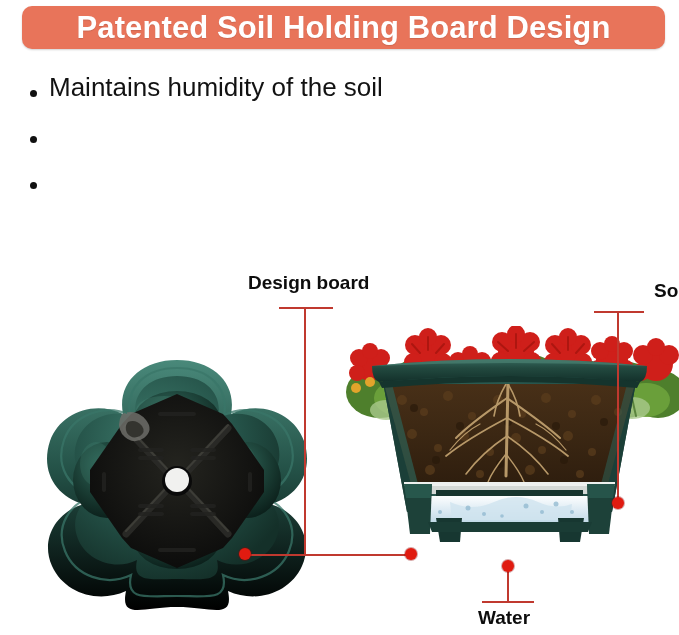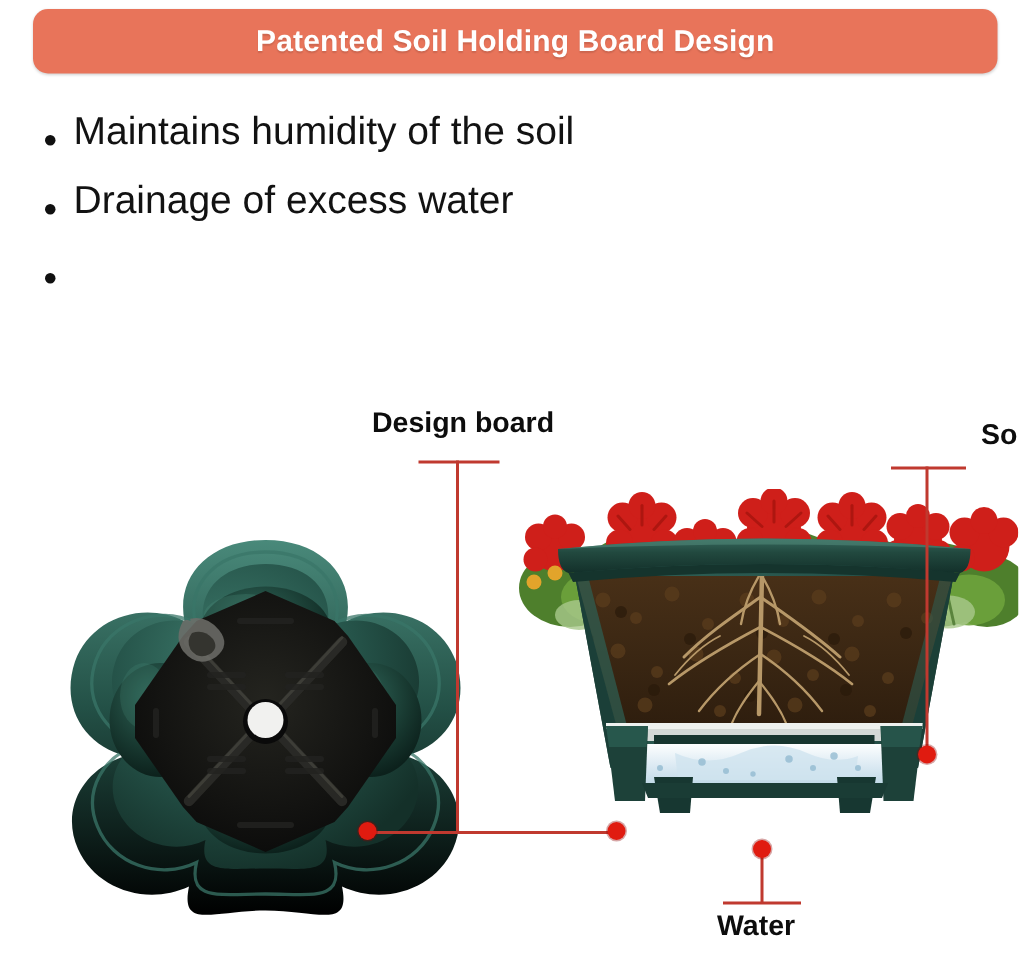--- a/index.html
+++ b/index.html
@@ -16,21 +16,21 @@
   
   .banner{
     position:absolute;left:22px;top:6px;width:643px;height:43px;
     background:#e8745a;
     border-radius:10px;
     box-shadow:0 1px 2px rgba(0,0,0,.18);
     display:flex;align-items:center;justify-content:center;
   }
   .banner-title{
     color:#ffffff;
-    font-size:20px;
+    font-size:31px;
     font-weight:bold;
     letter-spacing:.1px;
     line-height:1;
     white-space:nowrap;
     text-shadow:0 1px 1px rgba(0,0,0,.12);
   }
 
   
   .bullets{position:absolute;left:30px;top:72px;width:560px;}
   .bullet-row{display:flex;align-items:center;margin-bottom:16px;height:30px;}
@@ -97,21 +97,20 @@
     <div class="banner-title">Patented Soil Holding Board Design</div>
   </div>
 
   <div class="bullets">
     <div class="bullet-row">
       <span class="bullet-dot"></span>
       <span class="bullet-text">Maintains humidity of the soil</span>
     </div>
     <div class="bullet-row">
       <span class="bullet-dot"></span>
-      <span class="bullet-text">Drainage of excess water</span>
     </div>
     <div class="bullet-row">
       <span class="bullet-dot"></span>
     </div>
   </div>
 
   <div id="clover">
     <svg class="clv-svg" viewBox="0 0 318 260" preserveAspectRatio="none">
       <defs>
         <radialGradient id="lobeG" cx="40%" cy="32%" r="72%">

